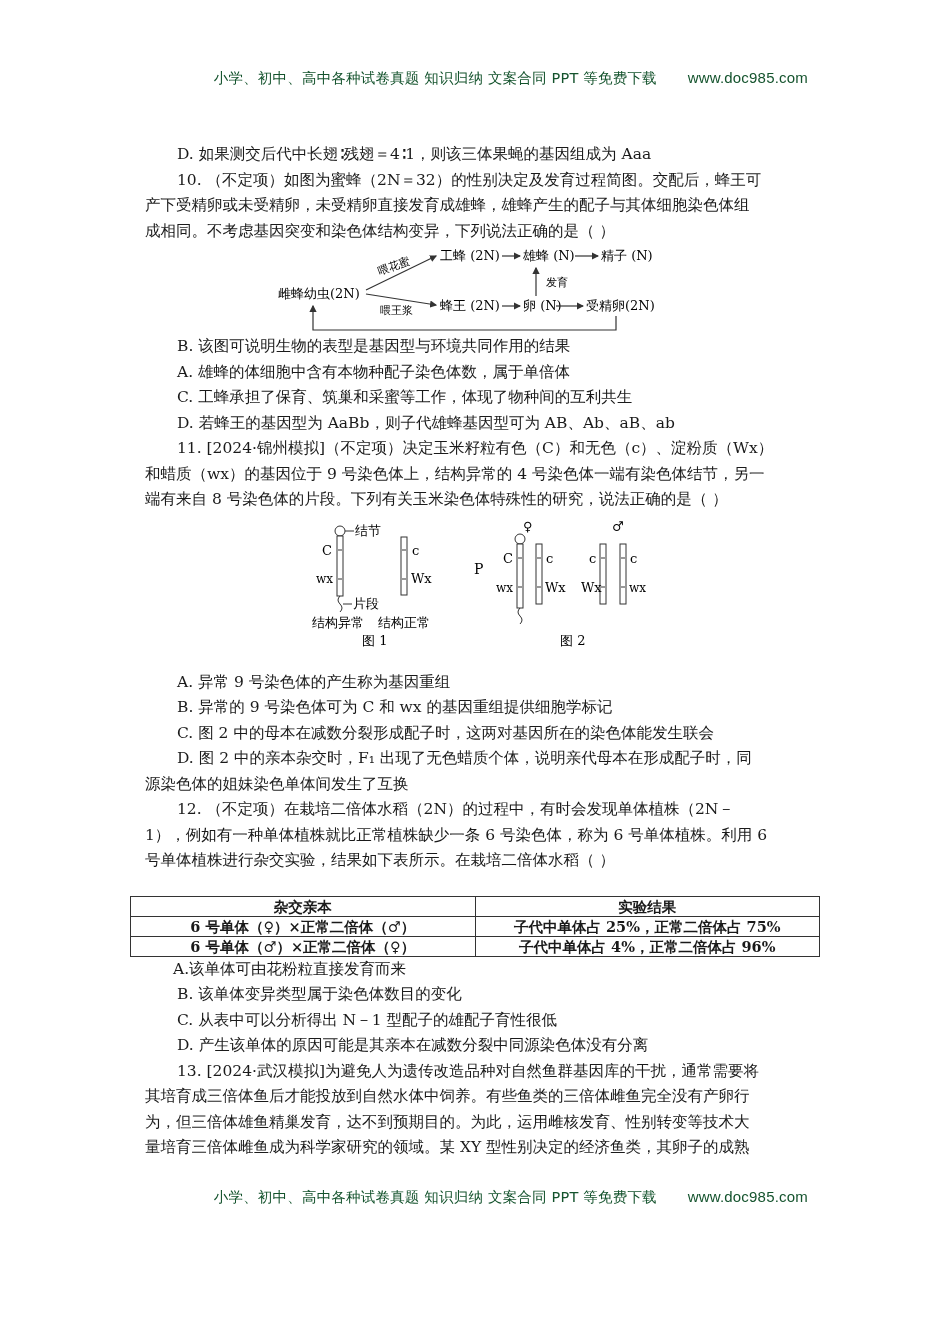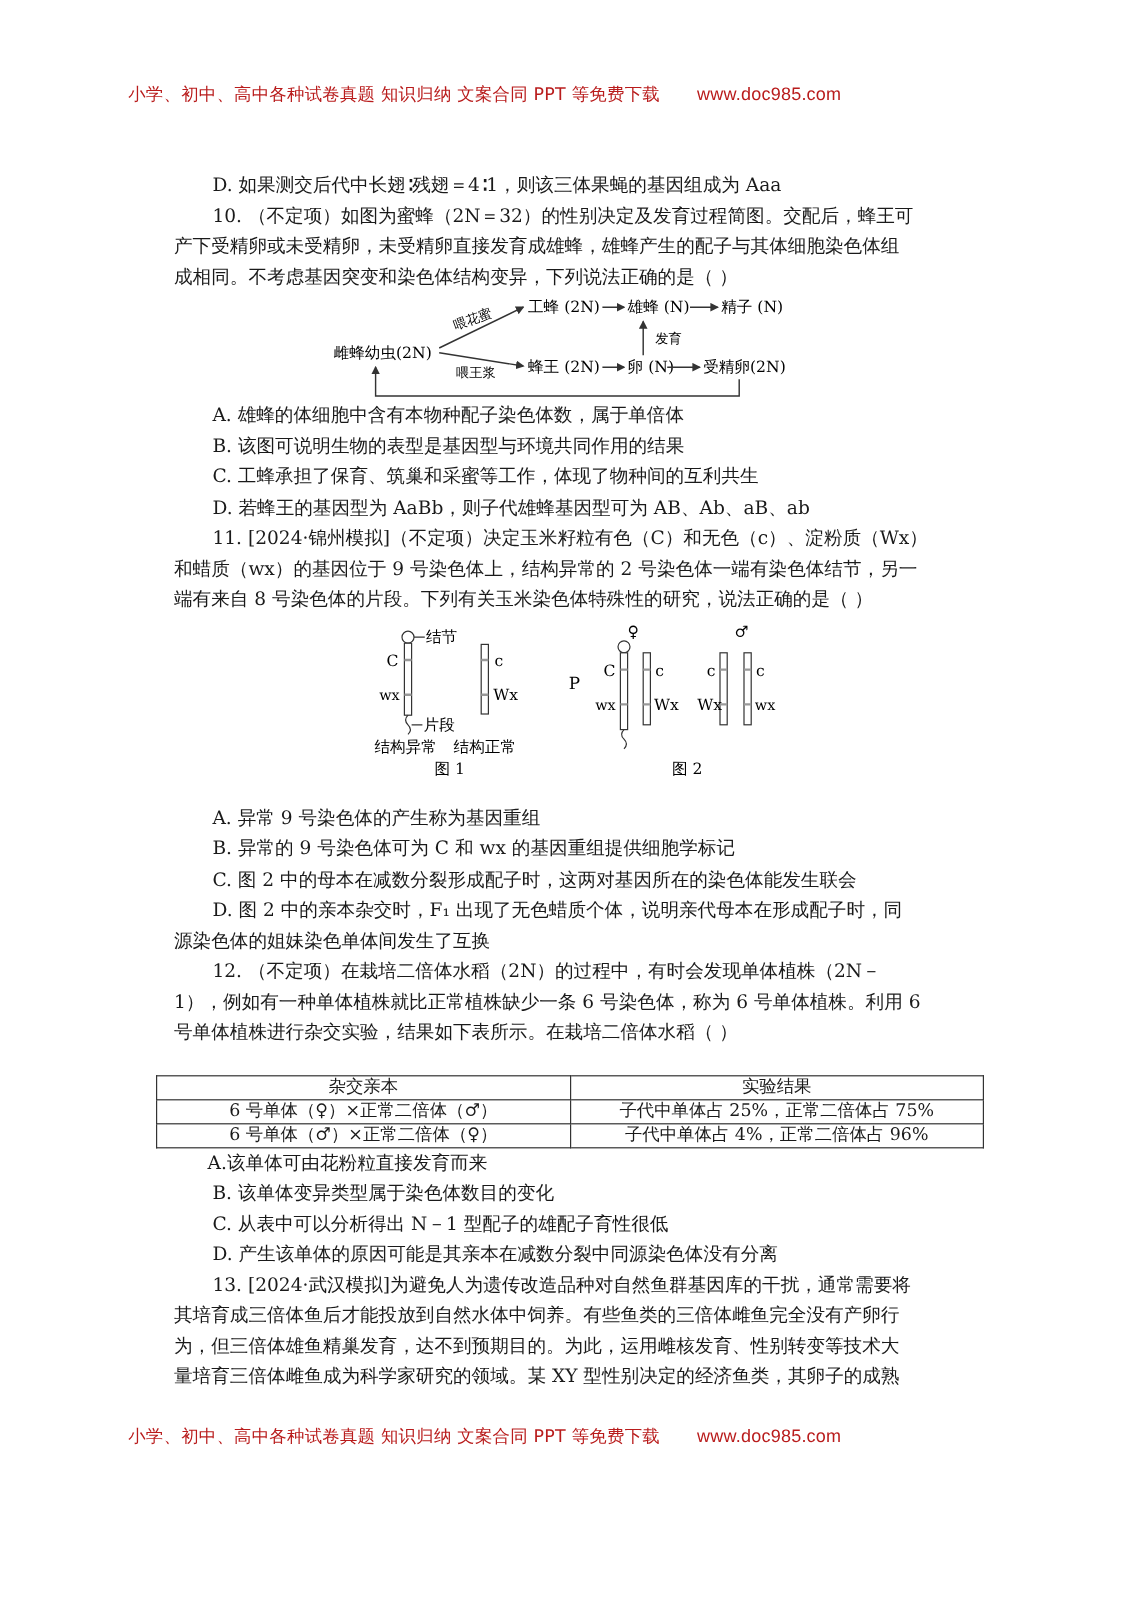--- a/index.html
+++ b/index.html
@@ -1,30 +1,30 @@
 <!DOCTYPE html>
 <html><head>
 <meta charset="utf-8">
 <style>
   html, body { margin: 0; padding: 0; background: #ffffff; }
   body { width: 950px; height: 1344px; position: relative; overflow: hidden;
          font-family: "DejaVu Serif", "Liberation Serif", serif; color: #1a1a1a; }
-  .banner { position: absolute; left: 0; width: 808px; text-align: center;
-            font-family: "DejaVu Sans", "Liberation Sans", sans-serif; font-size: 14.5px; color: #b91c1c; letter-spacing: 0.2px; }
+  .banner { position: absolute; left: 0; width: 808px; text-align: right;
+            font-family: "DejaVu Sans", "Liberation Sans", sans-serif; font-size: 14.5px; color: #14532d; letter-spacing: 0.2px; }
   .banner .url { margin-left: 26px; font-family: "Liberation Sans", sans-serif; font-size: 15px; }
   .banner.top { top: 69px; }
   .banner.bottom { top: 1188px; }
   .content { position: absolute; left: 145px; top: 142px; width: 665px; font-size: 15.5px; line-height: 25.5px; }
   .line { white-space: nowrap; }
   .opt { padding-left: 32px; }
   .indent { padding-left: 32px; }
   .fig { position: relative; margin: 0 auto; }
   .center { text-align: center; }
   table.result { border-collapse: collapse; width: 690px; margin-left: -15px; font-size: 14.5px; line-height: 19px; }
-  table.result td, table.result th { border: 1px solid #333; text-align: center; font-weight: normal; padding: 0 4px; }
+  table.result td, table.result th { border: 1px solid #333; text-align: center; font-weight: bold; padding: 0 4px; }
   table.result { border-top: 1.5px solid #222; border-bottom: 1.5px solid #222; }
   .fig svg text { font-family: "DejaVu Serif", "Liberation Serif", serif; }
 </style>
 </head>
 <body>
 
 <div class="banner top">
   <span>小学、初中、高中各种试卷真题  知识归纳  文案合同  PPT 等免费下载</span>
   <span class="url">www.doc985.com</span>
 </div>
@@ -59,29 +59,29 @@
         <line x1="224" y1="62" x2="242" y2="62" stroke="#333" stroke-width="1.2" marker-end="url(#ah)"></line>
         <text x="245" y="66" font-size="13">卵 (N)</text>
         <line x1="278" y1="62" x2="305" y2="62" stroke="#333" stroke-width="1.2" marker-end="url(#ah)"></line>
         <text x="308" y="66" font-size="13">受精卵(2N)</text>
         <line x1="258" y1="52" x2="258" y2="24" stroke="#333" stroke-width="1.2" marker-end="url(#ah)"></line>
         <text x="268" y="42" font-size="11">发育</text>
         <polyline points="338,72 338,86 35,86 35,62" fill="none" stroke="#333" stroke-width="1.2" marker-end="url(#ah)"></polyline>
       </svg>
     </div>
 
+    <div class="line opt">B.  该图可说明生物的表型是基因型与环境共同作用的结果</div>
     <div class="line opt">A.  雄蜂的体细胞中含有本物种配子染色体数，属于单倍体</div>
-    <div class="line opt">B.  该图可说明生物的表型是基因型与环境共同作用的结果</div>
     <div class="line opt">C.  工蜂承担了保育、筑巢和采蜜等工作，体现了物种间的互利共生</div>
     <div class="line opt">D.  若蜂王的基因型为 AaBb，则子代雄蜂基因型可为 AB、Ab、aB、ab</div>
   </div>
 
   <div>
     <div class="line indent">11.  [2024·锦州模拟]（不定项）决定玉米籽粒有色（C）和无色（c）、淀粉质（Wx）</div>
-    <div class="line">和蜡质（wx）的基因位于 9 号染色体上，结构异常的 2 号染色体一端有染色体结节，另一</div>
+    <div class="line">和蜡质（wx）的基因位于 9 号染色体上，结构异常的 4 号染色体一端有染色体结节，另一</div>
     <div class="line">端有来自 8 号染色体的片段。下列有关玉米染色体特殊性的研究，说法正确的是（     ）</div>
 
     <div class="fig" style="width:360px;height:135px;margin-top:4px;">
       <svg width="360" height="135" viewBox="0 0 360 135">
 
         <g>
           <circle cx="42" cy="14" r="5" fill="#fff" stroke="#333" stroke-width="1"></circle>
           <rect x="39" y="19" width="6" height="60" fill="#fff" stroke="#333" stroke-width="1"></rect>
           <line x1="39" y1="33" x2="45" y2="33" stroke="#999" stroke-width="2"></line>
           <line x1="39" y1="62" x2="45" y2="62" stroke="#999" stroke-width="2"></line>

